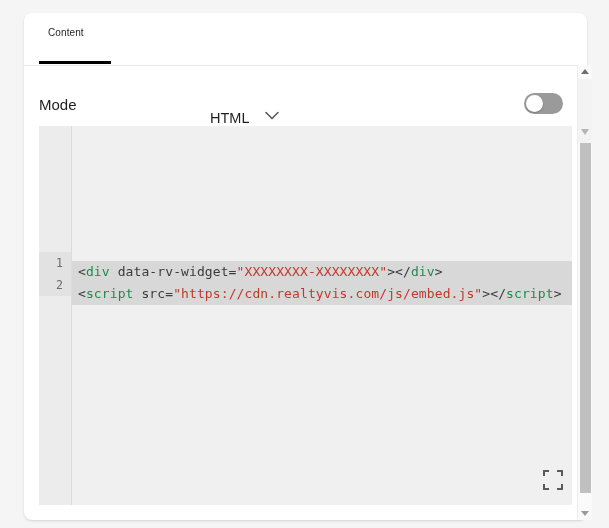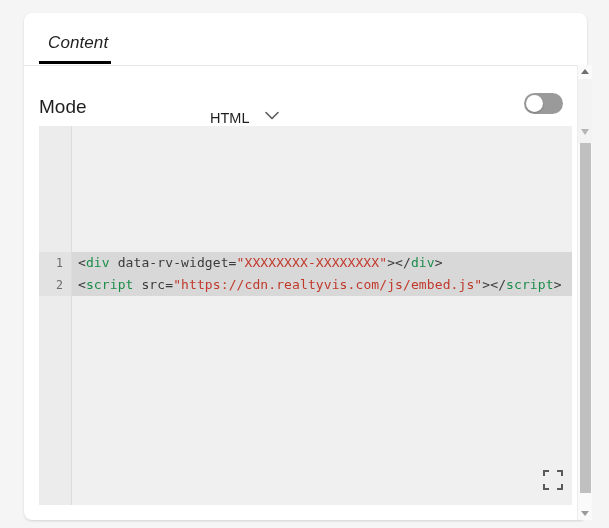--- a/index.html
+++ b/index.html
@@ -33,30 +33,29 @@
     position: absolute;
     left: 0;
     top: 0;
     width: 563px;
     height: 52px;
     border-bottom: 1px solid #e8e8e8;
   }
   .tab {
     position: absolute;
     left: 15px;
-    top: 20px;
+    top: 14px;
     padding: 0 9px 13px 9px;
-    font-size: 17px;
+    font-size: 10px;
     color: #1f1f1f;
     letter-spacing: 0.1px;
     cursor: pointer;
     background: transparent;
     border: none;
     font-family: "Liberation Sans", sans-serif;
-    font-style: italic;
   }
   .tab-underline {
     position: absolute;
     left: 15px;
     top: 48px;
     width: 72px;
     height: 3px;
     background: #000000;
   }
 
@@ -65,21 +64,21 @@
     position: absolute;
     left: 0;
     top: 53px;
     width: 563px;
     height: 60px;
   }
   .mode-label {
     position: absolute;
     left: 15px;
     top: 30px;
-    font-size: 19px;
+    font-size: 15px;
     color: #1f1f1f;
   }
   .mode-select {
     position: absolute;
     left: 186px;
     top: 28px;
     display: flex;
     align-items: center;
     gap: 16px;
     cursor: pointer;
@@ -160,20 +159,21 @@
     position: absolute;
     left: 33px;
     height: 22px;
     line-height: 22px;
     font-family: "DejaVu Sans Mono", monospace;
     font-size: 13px;
     white-space: pre;
     background: #d8d8d8;
     padding-left: 6px;
     letter-spacing: 0.1px;
+    margin-top: 9px;
   }
   .code-line-1 { top: 126px; width: 509px; }
   .code-line-2 { top: 148px; width: 509px; }
 
   .gutter-hl {
     position: absolute;
     left: 0;
     width: 32px;
     height: 22px;
     background: #e2e2e2;

